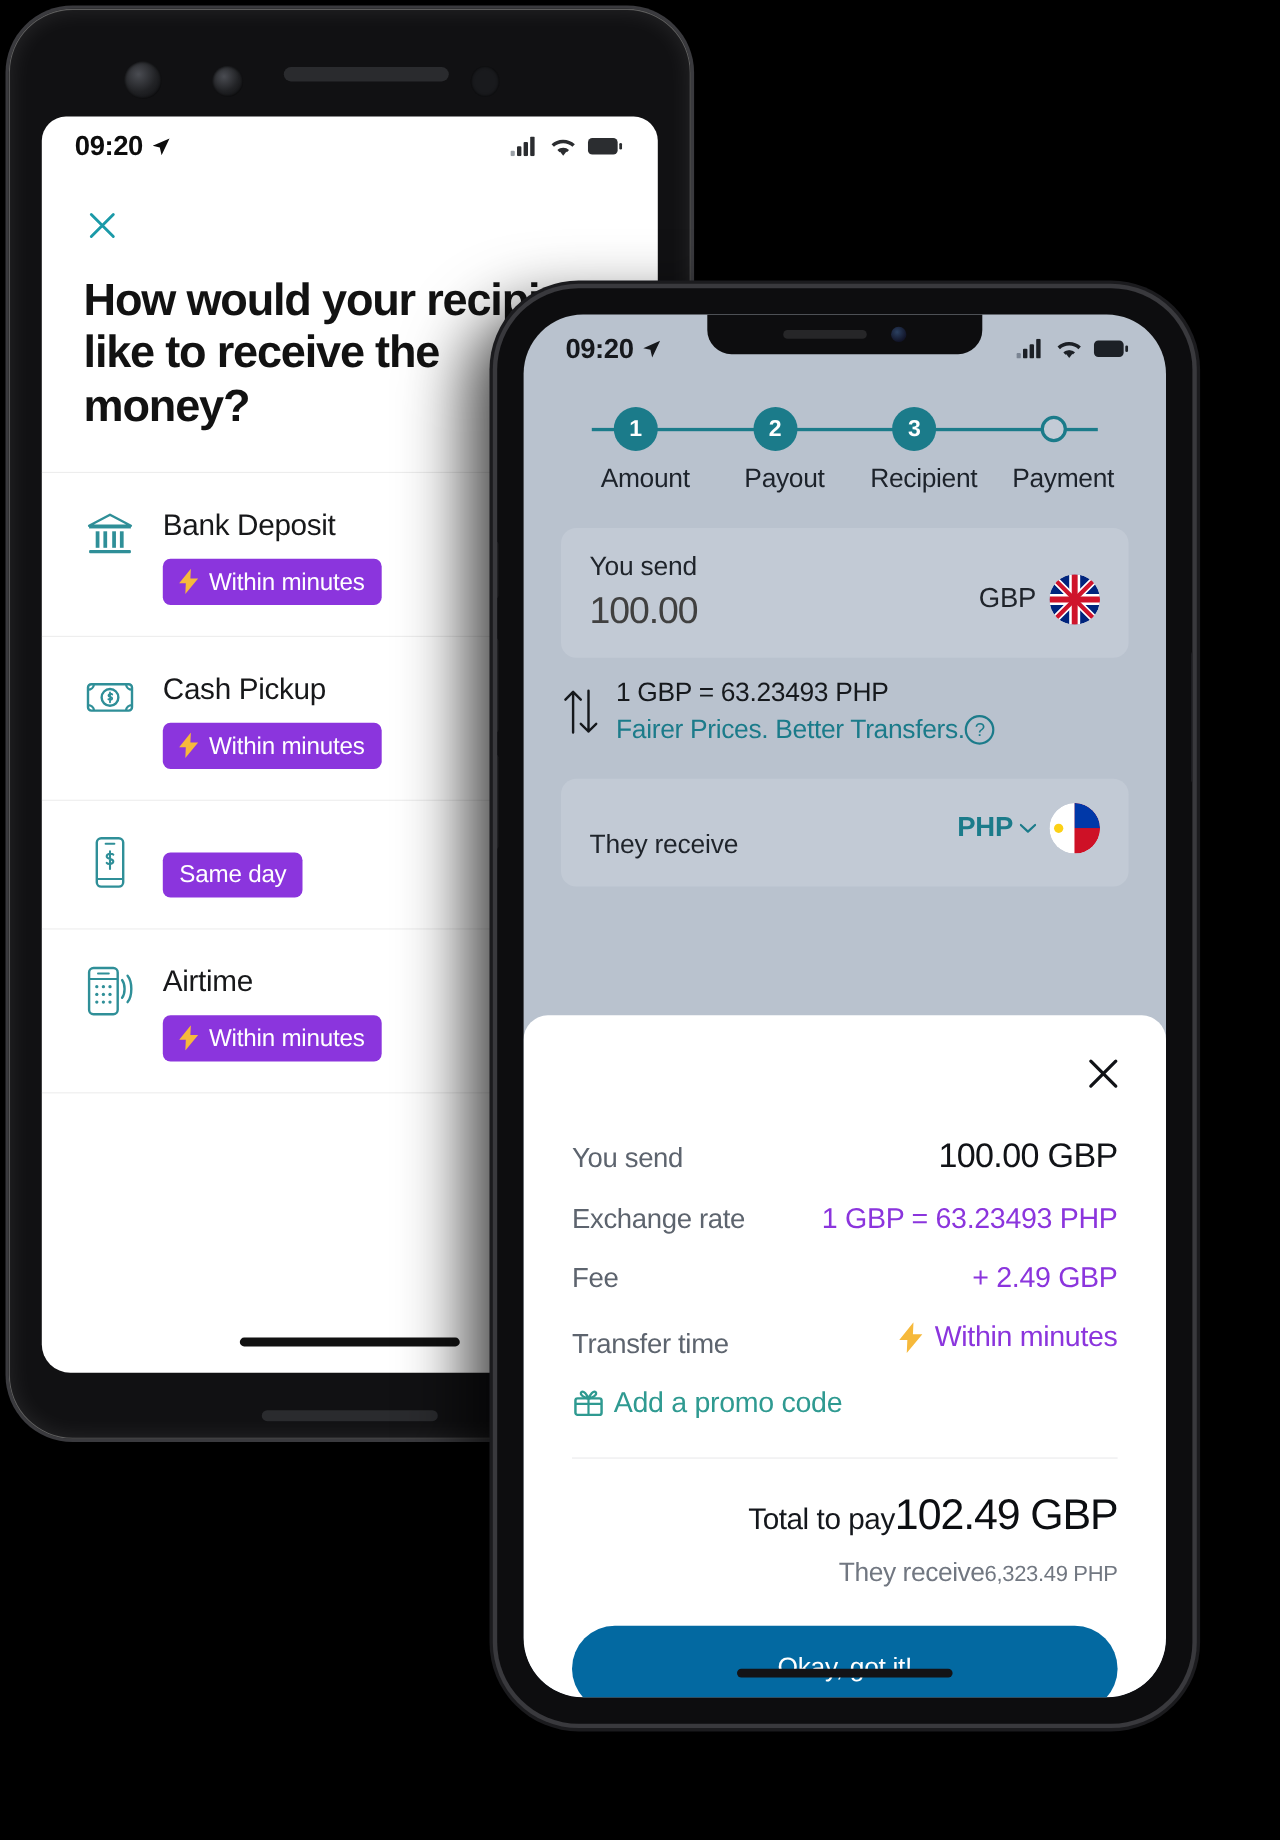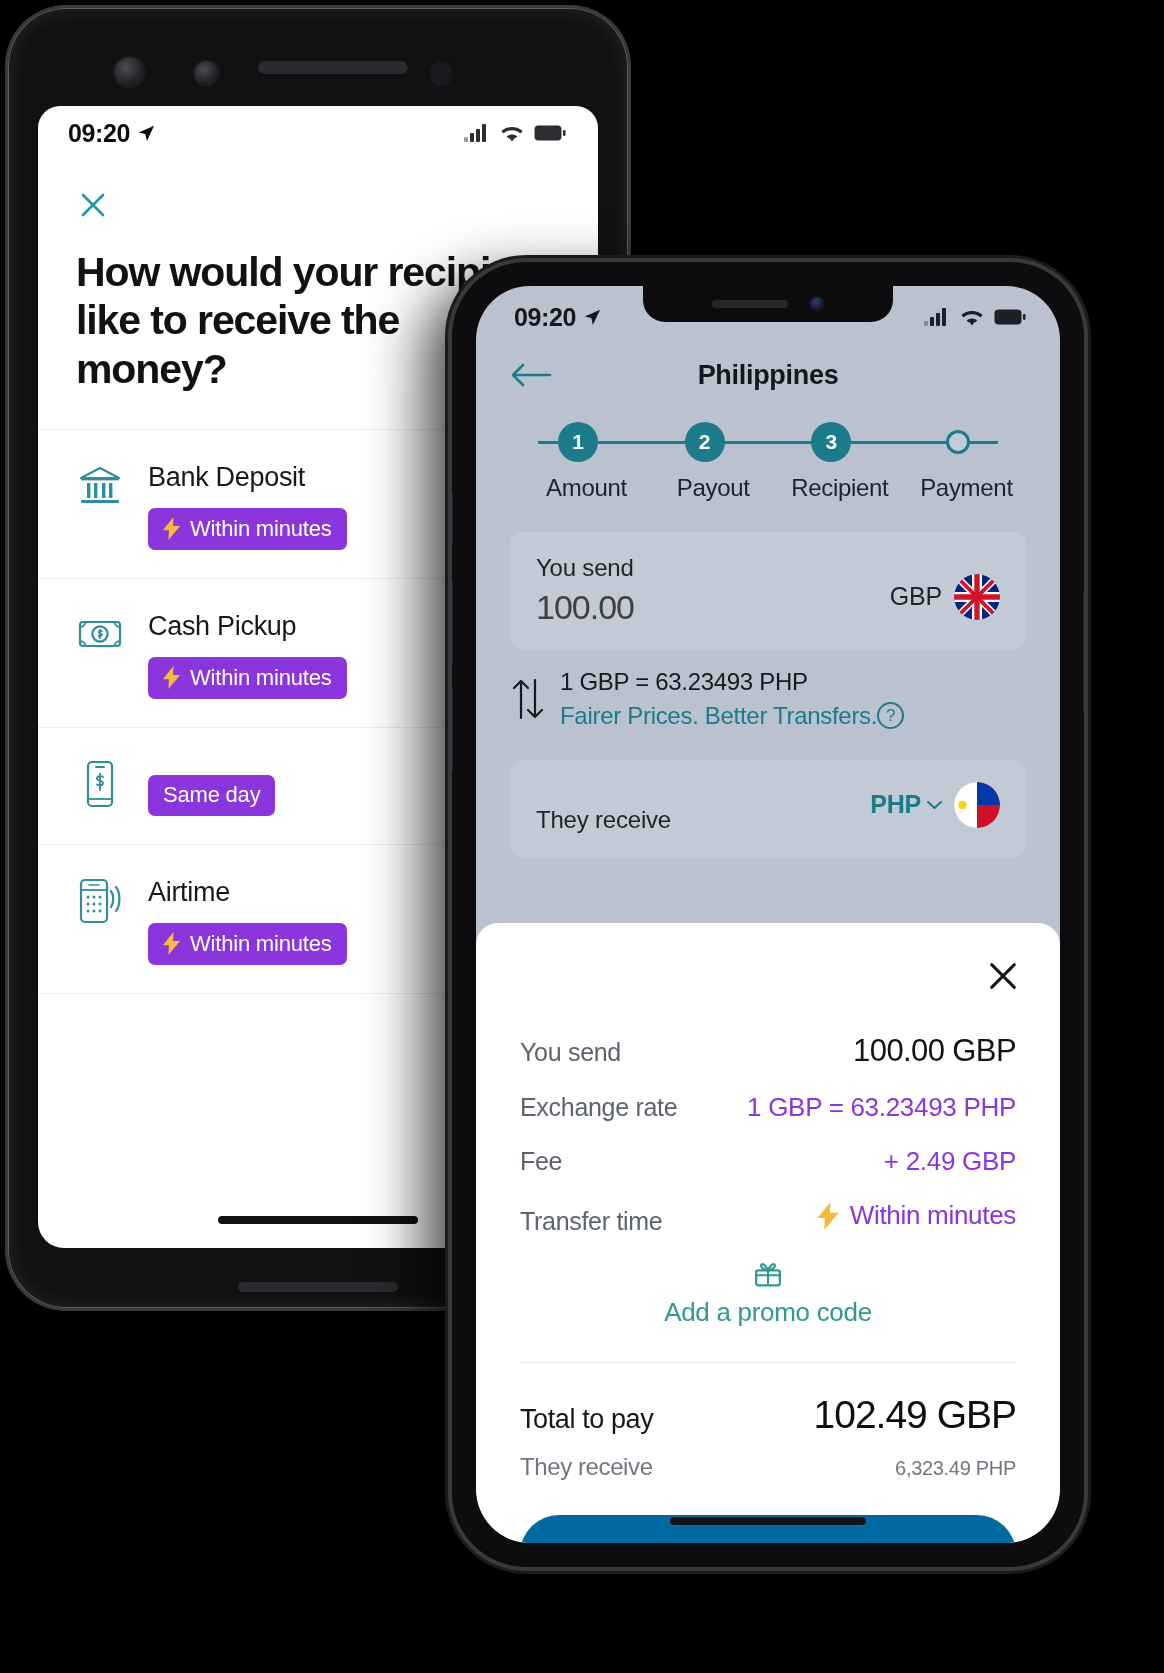--- a/index.html
+++ b/index.html
@@ -408,32 +408,31 @@
 
   .promo {
     display: flex;
     align-items: center;
     gap: 8px;
     margin: 16px 0 0 0;
     color: #2f9a91;
     font-size: 26px;
     letter-spacing: -0.3px;
     cursor: pointer;
-    flex-direction: column;
   }
   .divider {
     height: 1px;
     background: #e9e9ec;
     margin: 34px 44px 0 44px;
   }
   .totals { padding: 30px 44px 0 44px; }
   .trow {
     display: flex;
     align-items: baseline;
-    justify-content: space-between;
+    justify-content: flex-end;
   }
   .trow .k { font-size: 27px; color: #14171c; letter-spacing: -0.4px; }
   .trow .v { font-size: 39px; color: #0c0e11; letter-spacing: -1px; }
   .trow.sub { margin-top: 16px; }
   .trow.sub .k { font-size: 24px; color: #717781; }
   .trow.sub .v { font-size: 20px; color: #717781; letter-spacing: -0.3px; }
 
   .cta {
     margin: 34px 44px 0 44px;
     background: #0369a1;
@@ -646,28 +645,20 @@
           <path d="M13 6.2c-3.2 0-6.2 1.2-8.4 3.2L2.4 7.1A15 15 0 0 1 13 3c4 0 7.7 1.5 10.6 4.1l-2.2 2.3A12.4 12.4 0 0 0 13 6.2z" fill="#1c2026"></path>
           <path d="M13 10.4c-2 0-3.9.7-5.3 2l2 2.1A4.8 4.8 0 0 1 13 13c1.3 0 2.5.5 3.4 1.3l1.9-2a7.9 7.9 0 0 0-5.3-1.9z" fill="#1c2026"></path>
         </svg>
         <svg width="32" height="16" viewBox="0 0 32 16">
           <rect x="0.5" y="0.5" width="27" height="15" rx="4" fill="#1c2026"></rect>
           <rect x="29" y="5" width="2.5" height="6" rx="1.2" fill="#1c2026"></rect>
         </svg>
       </div>
     </div>
 
-    <div class="pr-header">
-      <span class="pr-back">
-        <svg width="42" height="26" viewBox="0 0 42 26">
-          <path d="M40 13H3 M13 3 3 13l10 10" fill="none" stroke="#1b7b8a" stroke-width="2.6" stroke-linecap="round" stroke-linejoin="round"></path>
-        </svg>
-      </span>
-      <div class="pr-country">Philippines</div>
-    </div>
 
     <div class="stepper">
       <div class="track"></div>
       <div class="nodes">
         <div class="step">
           <div class="dot">1</div>
           <div class="slabel">Amount</div>
         </div>
         <div class="step">
           <div class="dot">2</div>

